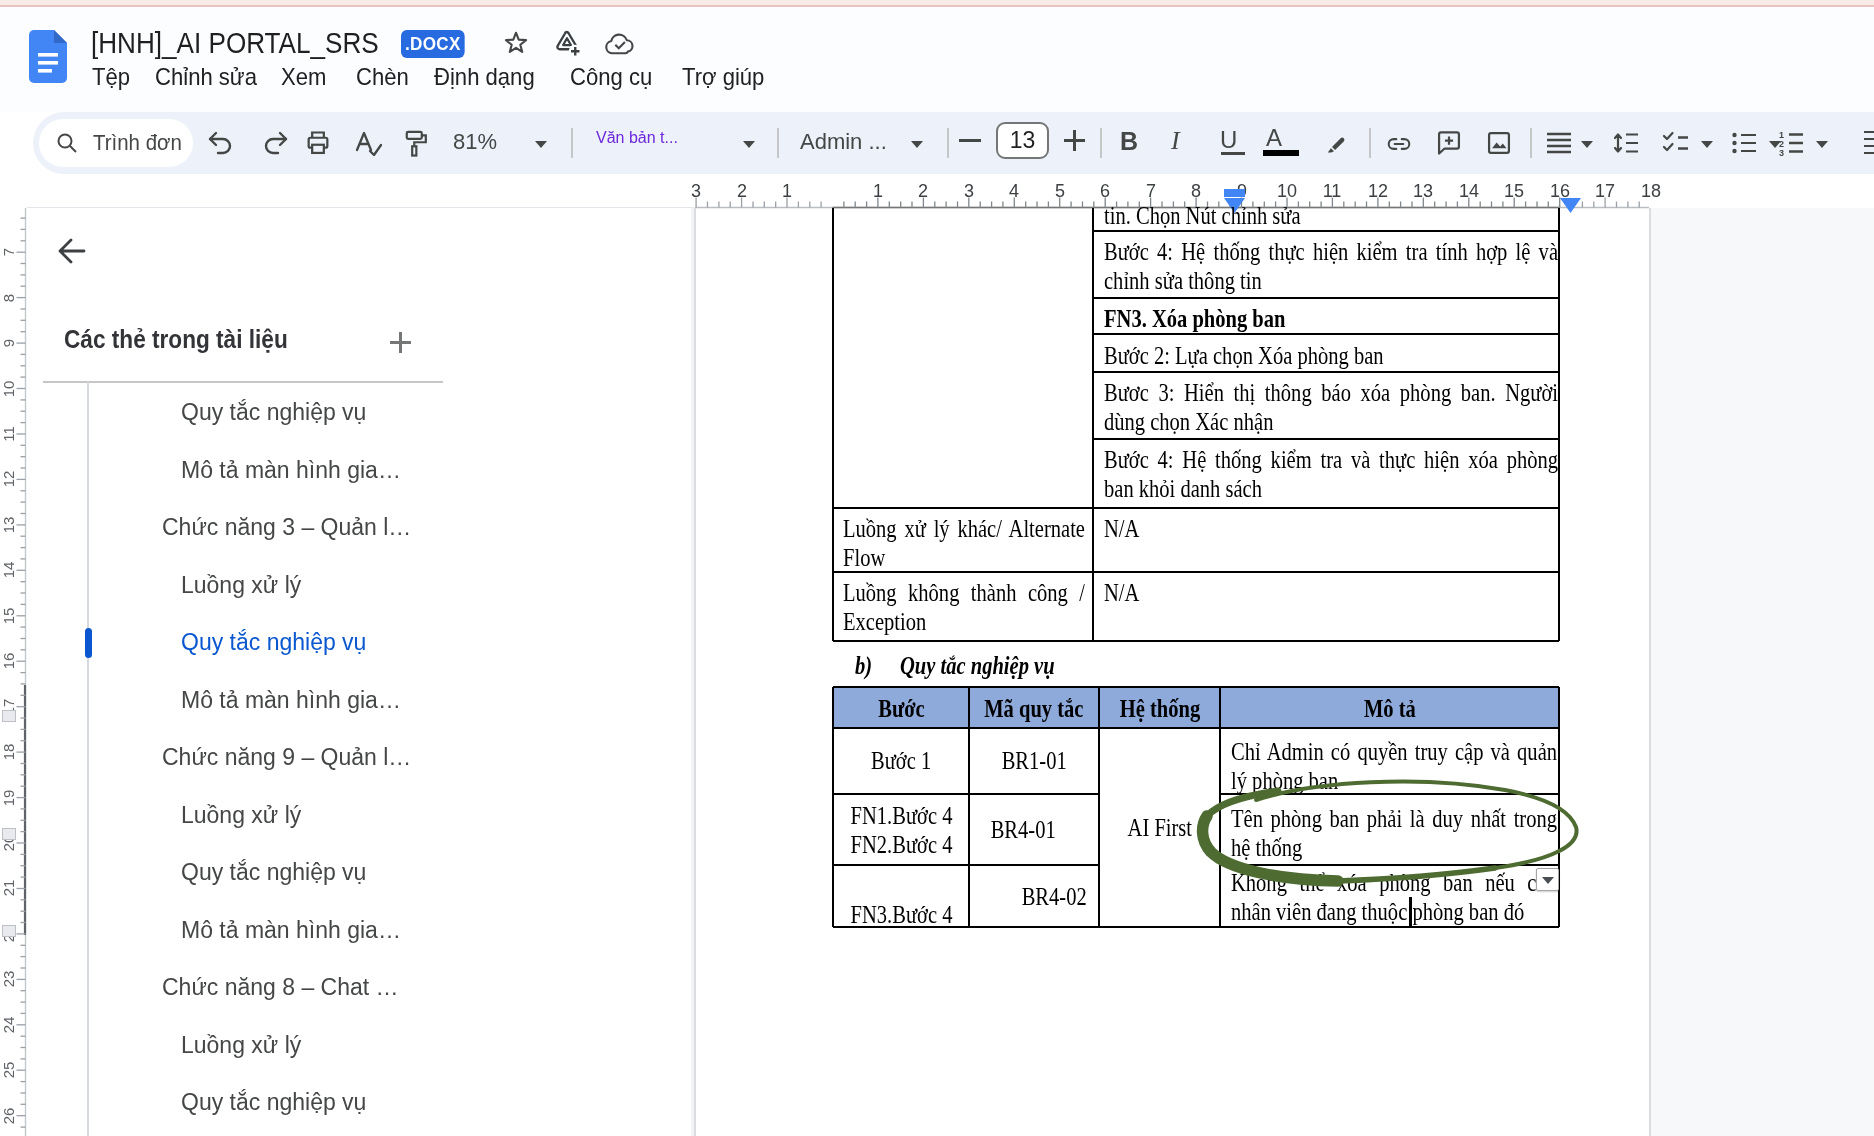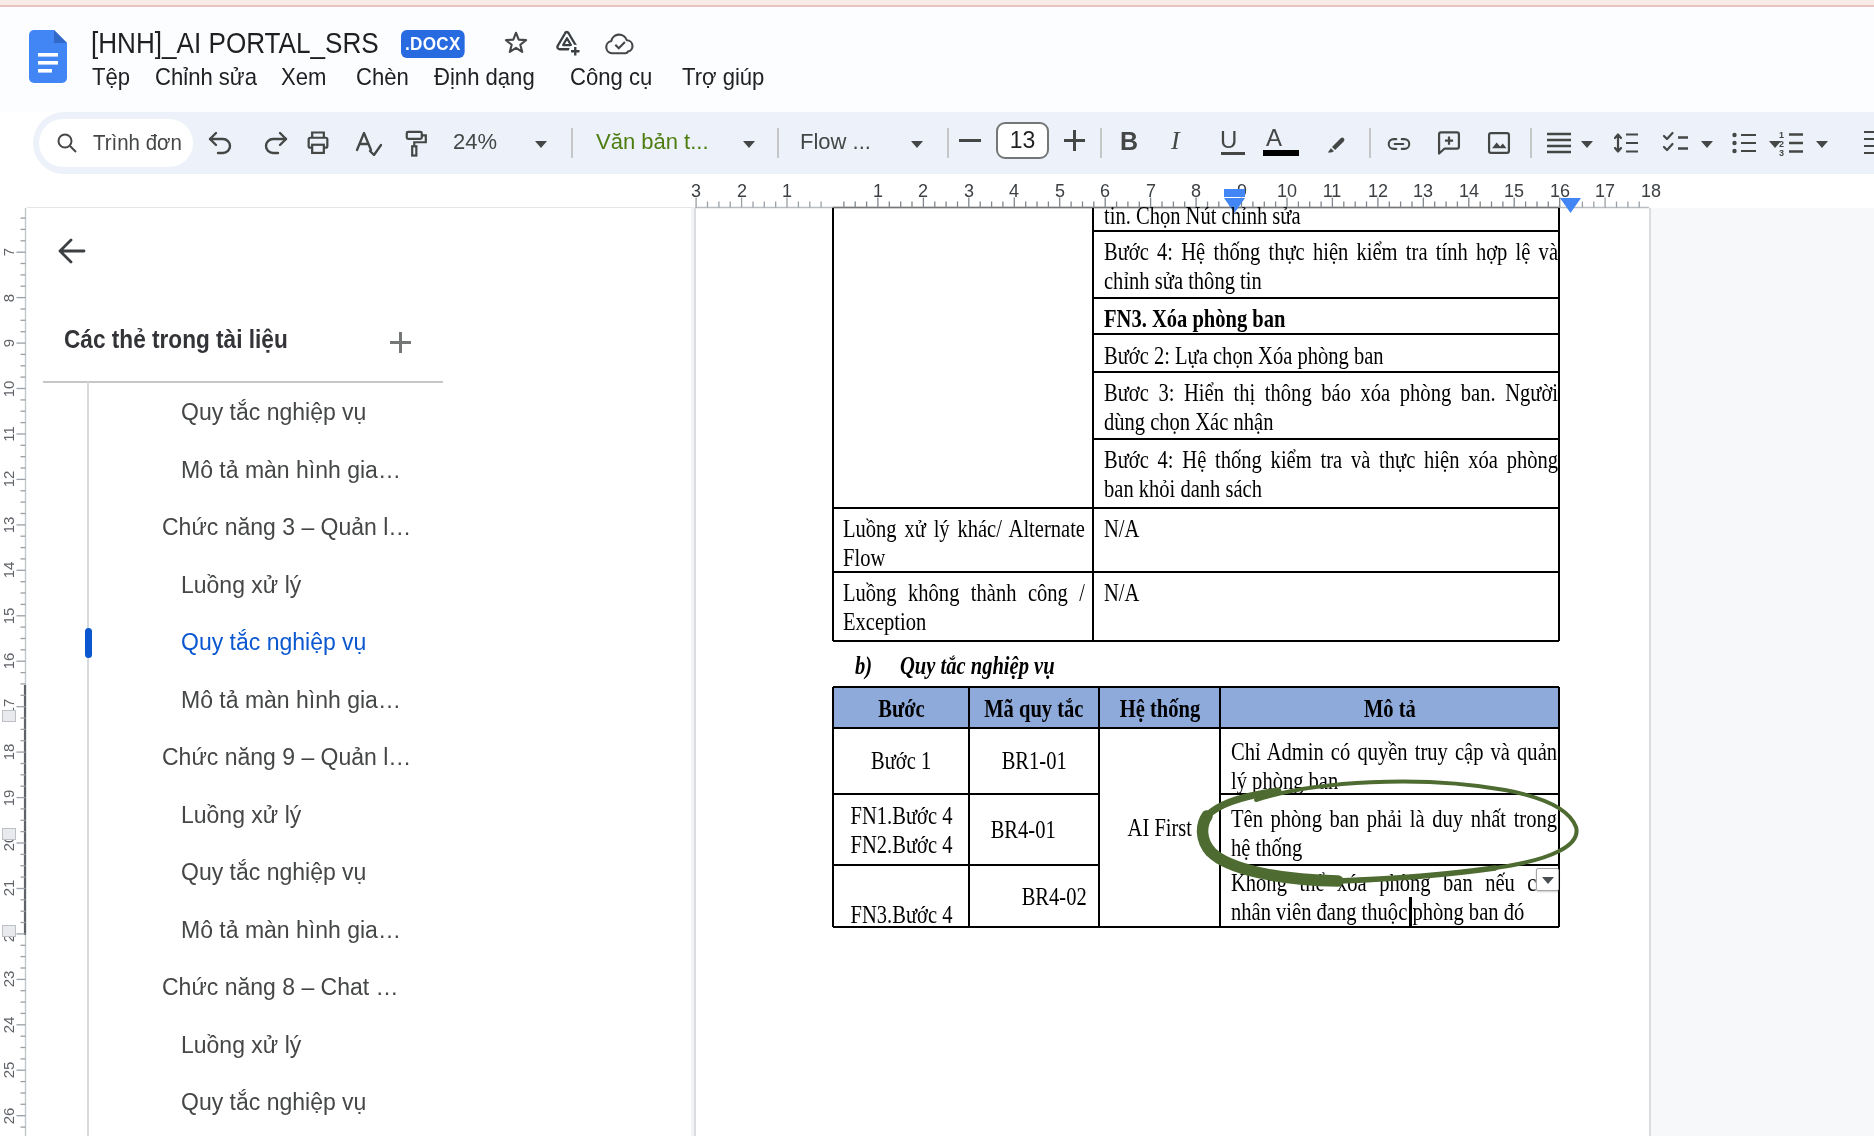--- a/index.html
+++ b/index.html
@@ -63,31 +63,31 @@
 </svg>
 <svg class="abs" style="left:354px;top:130px" width="30" height="28" viewBox="0 0 30 28">
 <path d="M3 20 L10 3 L17 20 M5.5 14 h9" fill="none" stroke="#444746" stroke-width="2.3" stroke-linecap="round" stroke-linejoin="round"></path>
 <path d="M16 21 L20 25 L27 15" fill="none" stroke="#444746" stroke-width="2.3" stroke-linecap="round" stroke-linejoin="round"></path>
 </svg>
 <svg class="abs" style="left:402px;top:129px" width="28" height="30" viewBox="0 0 24 26">
 <rect x="4" y="2.5" width="13" height="6" rx="1.2" fill="none" stroke="#444746" stroke-width="1.9"></rect>
 <path d="M17 5.5 h3.5 v6 h-10 v3" fill="none" stroke="#444746" stroke-width="1.9"></path>
 <rect x="8.7" y="15" width="3.6" height="8" fill="none" stroke="#444746" stroke-width="1.9"></rect>
 </svg>
-<div class="abs" style="left:453px;top:129px;font-size:22px;color:#444746">24%</div>
+<div class="abs" style="left:453px;top:129px;font-size:22px;color:#444746">81%</div>
 <svg class="abs" style="left:534px;top:140px" width="14" height="9" viewBox="0 0 14 9">
     <path d="M1 1 L7 8 L13 1 Z" fill="#444746"></path>
   </svg>
 <div class="abs" style="left:571px;top:128px;width:2px;height:30px;background:#c4c7c5"></div>
-<div class="abs" style="left:596px;top:129px;font-size:22px;color:#4d7c0f">Văn bản t...</div>
+<div class="abs" style="left:596px;top:129px;font-size:16px;color:#6d28d9">Văn bản t...</div>
 <svg class="abs" style="left:742px;top:140px" width="14" height="9" viewBox="0 0 14 9">
     <path d="M1 1 L7 8 L13 1 Z" fill="#444746"></path>
   </svg>
 <div class="abs" style="left:777px;top:128px;width:2px;height:30px;background:#c4c7c5"></div>
-<div class="abs" style="left:800px;top:129px;font-size:22px;color:#444746">Flow ...</div>
+<div class="abs" style="left:800px;top:129px;font-size:22px;color:#444746">Admin ...</div>
 <svg class="abs" style="left:910px;top:140px" width="14" height="9" viewBox="0 0 14 9">
     <path d="M1 1 L7 8 L13 1 Z" fill="#444746"></path>
   </svg>
 <div class="abs" style="left:947px;top:128px;width:2px;height:30px;background:#c4c7c5"></div>
 <div class="abs" style="left:959px;top:139px;width:22px;height:3px;background:#444746"></div>
 <div class="abs" style="left:996px;top:122px;width:53px;height:37px;border:2px solid #747775;border-radius:9px;background:#fff;font-size:23px;color:#1f1f1f;text-align:center;line-height:33px">13</div>
 <div class="abs" style="left:1064px;top:139px;width:21px;height:3px;background:#444746"></div>
 <div class="abs" style="left:1073px;top:130px;width:3px;height:21px;background:#444746"></div>
 <div class="abs" style="left:1100px;top:128px;width:2px;height:30px;background:#c4c7c5"></div>
 <div class="abs" style="left:1120px;top:127px;font-size:25px;font-weight:bold;color:#444746">B</div>

